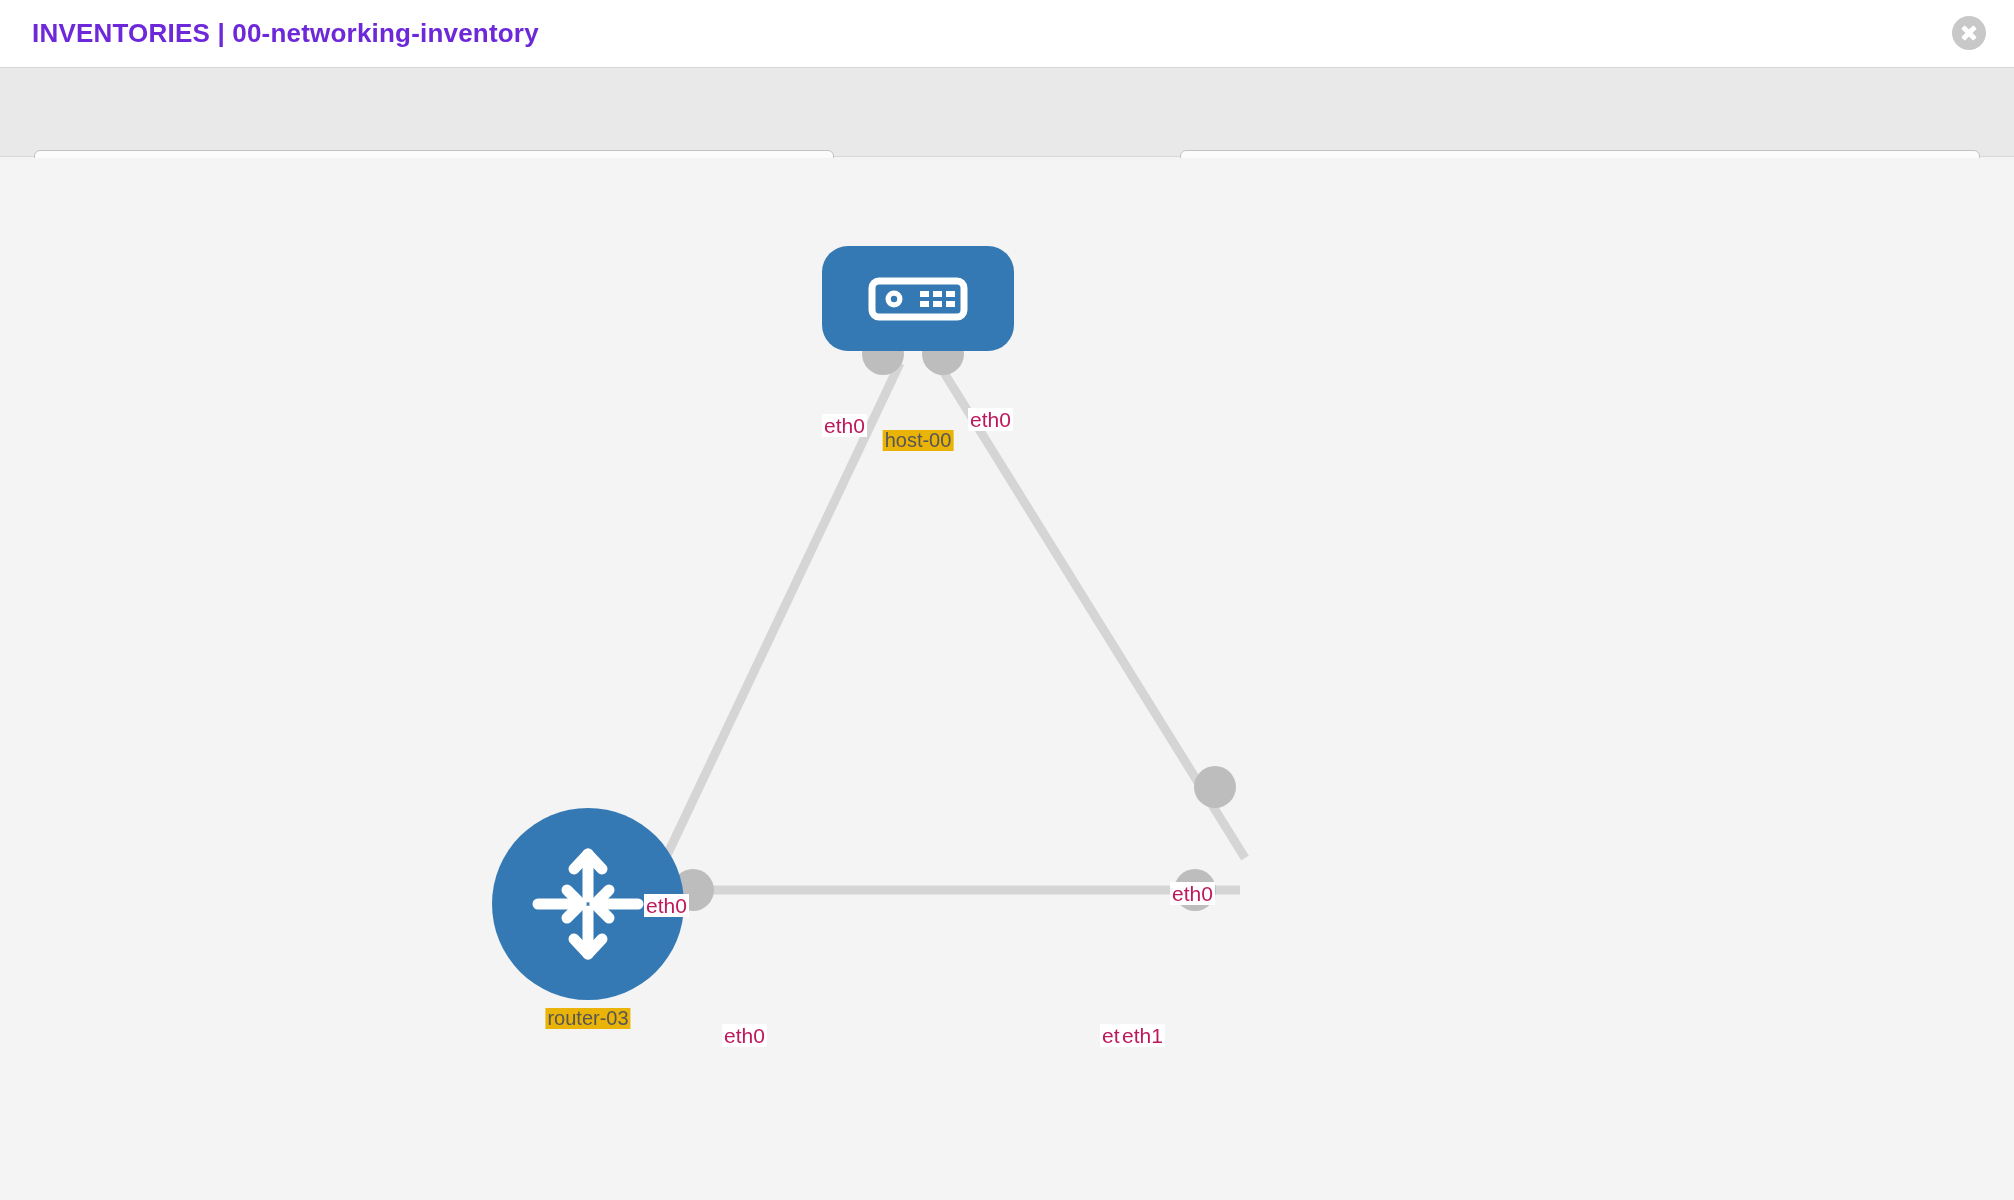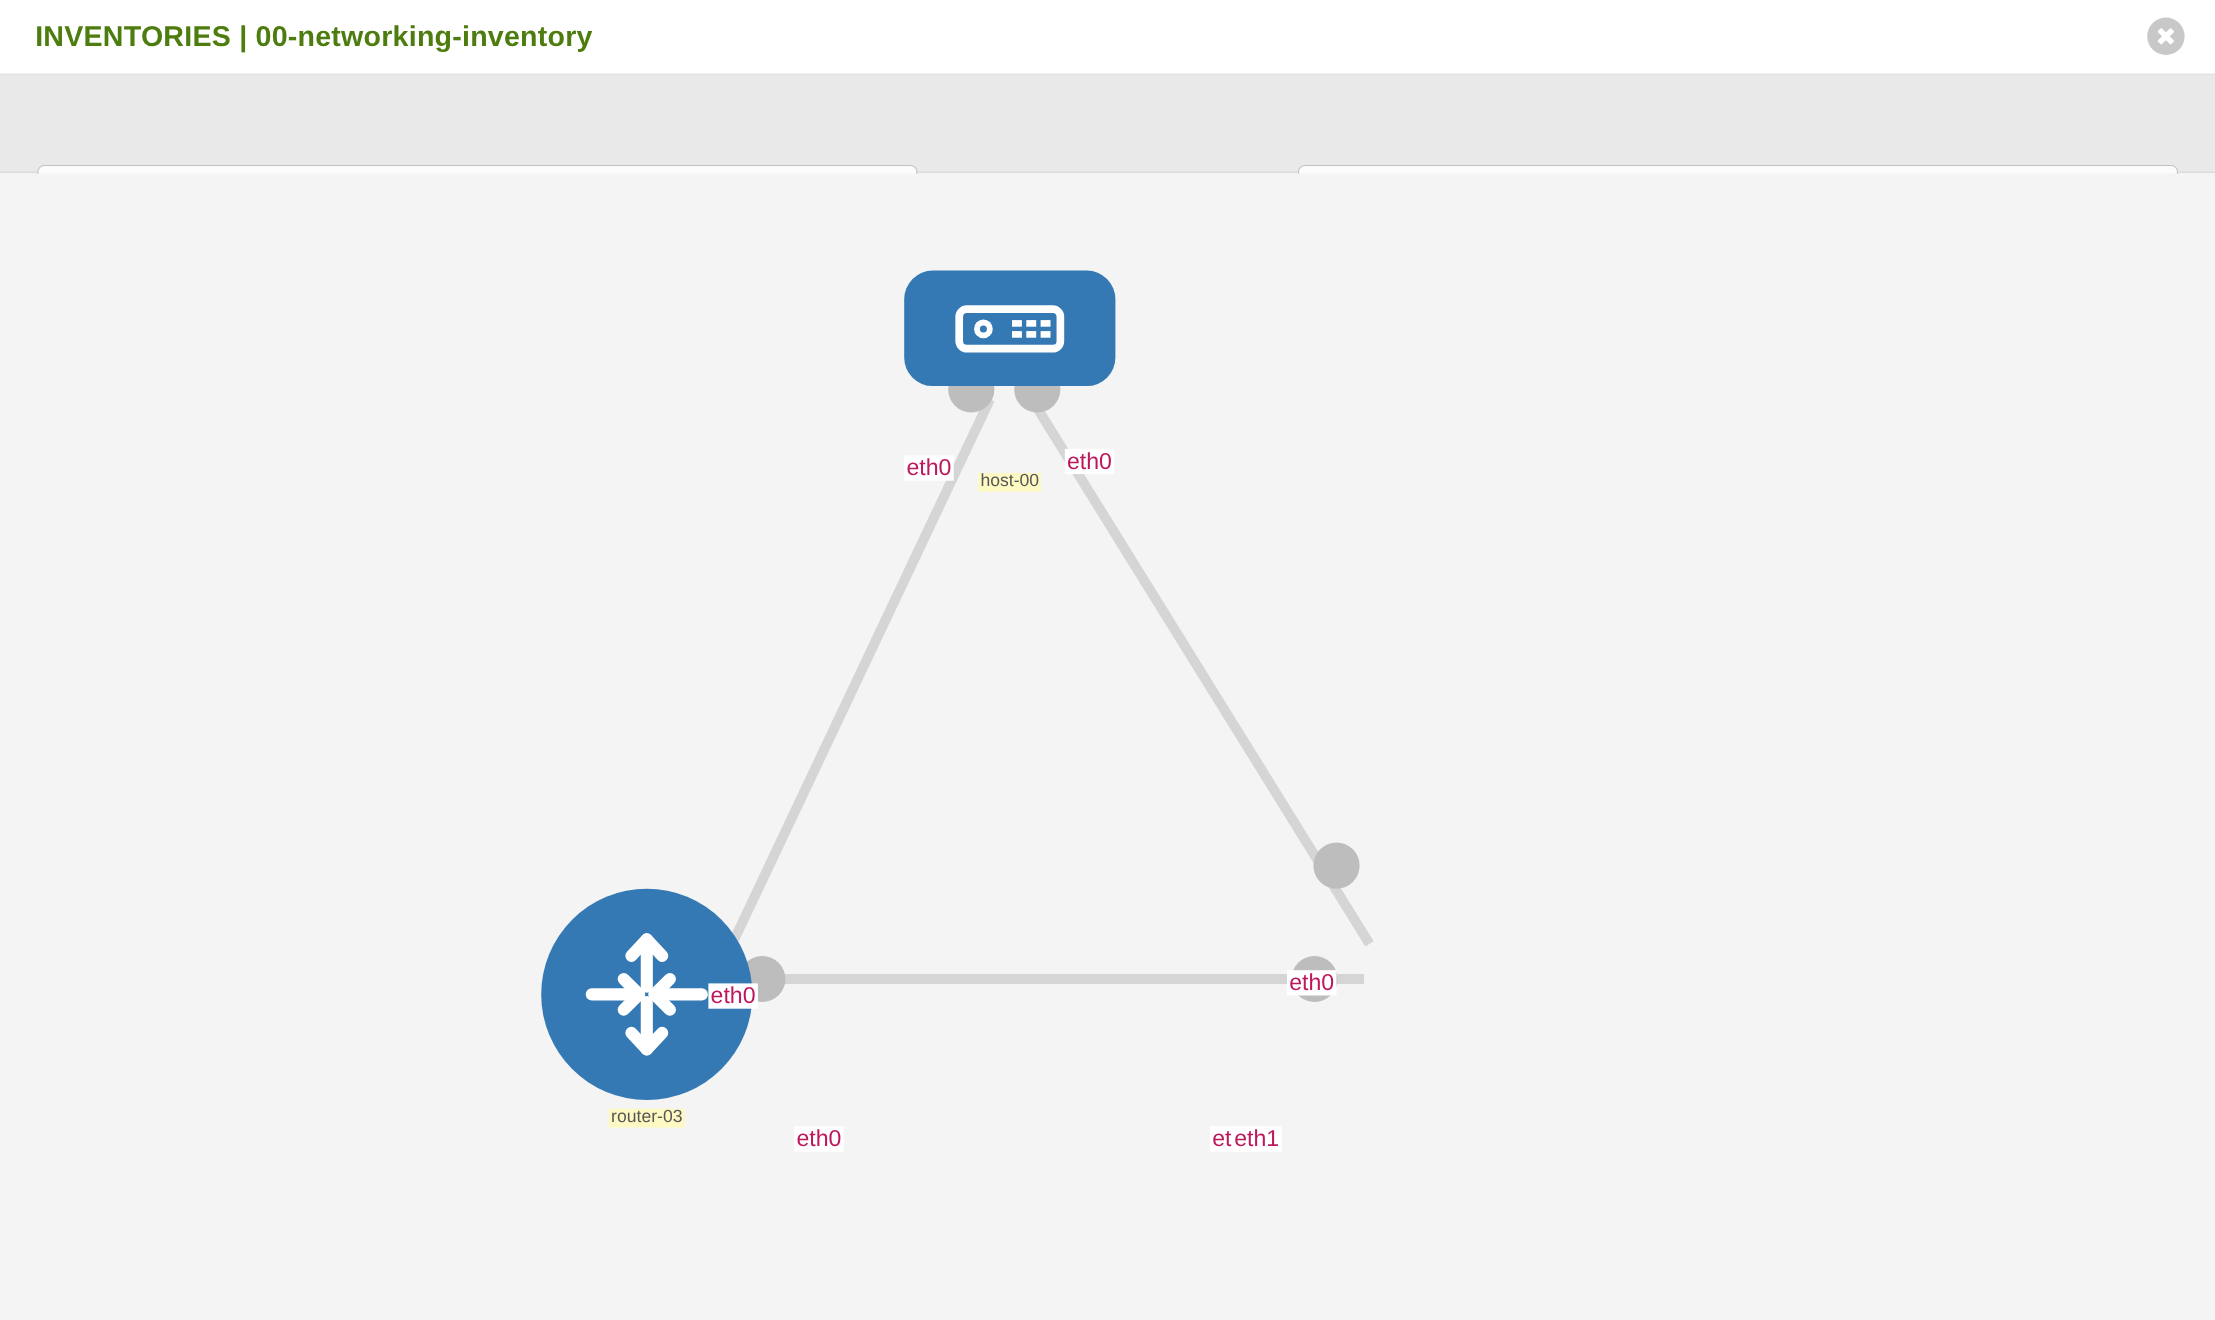--- a/index.html
+++ b/index.html
@@ -12,21 +12,21 @@
   #app { position: relative; width: 2014px; height: 1200px; }
 
   
   .header {
     position: absolute; left: 0; top: 0; width: 2014px; height: 68px;
     background: #ffffff;
     border-bottom: 1px solid #d7d7d7;
   }
   .header-title {
     position: absolute; left: 32px; top: 18px;
-    font-size: 26px; font-weight: bold; color: #4d7c0f;
+    font-size: 26px; font-weight: bold; color: #6d28d9;
     letter-spacing: .2px; white-space: nowrap;
   }
   .close-btn {
     position: absolute; right: 28px; top: 16px;
     width: 34px; height: 34px; border-radius: 50%;
     background: #c8c8c8; cursor: pointer;
   }
   .close-btn::before, .close-btn::after {
     content: ""; position: absolute; left: 50%; top: 50%;
     width: 17px; height: 5px; background: #ffffff; border-radius: 1px;
@@ -72,22 +72,22 @@
   .canvas svg.links { position: absolute; left: 0; top: 0; width: 2014px; height: 1042px; }
 
   .node { position: absolute; }
   .node-shape {
     position: absolute; background: #3479b3; display: flex;
     align-items: center; justify-content: center; cursor: pointer;
   }
   .node-shape svg { display: block; }
   .node-label {
     position: absolute; left: 50%; transform: translateX(-50%);
-    font-size: 16px; color: #565656; white-space: nowrap;
-    background: #fef9c3; padding: 0 2px; line-height: 1.05;
+    font-size: 20px; color: #565656; white-space: nowrap;
+    background: #eab308; padding: 0 2px; line-height: 1.05;
   }
 
   
   #node-host { left: 822px; top: 88px; width: 192px; height: 250px; }
   #node-host .node-shape { left: 0; top: 0; width: 192px; height: 105px; border-radius: 26px; }
   #node-host .node-label { top: 184px; }
   
   #node-router { left: 492px; top: 650px; width: 192px; height: 260px; }
   #node-router .node-shape { left: 0; top: 0; width: 192px; height: 192px; border-radius: 50%; }
   #node-router .node-label { top: 200px; }

